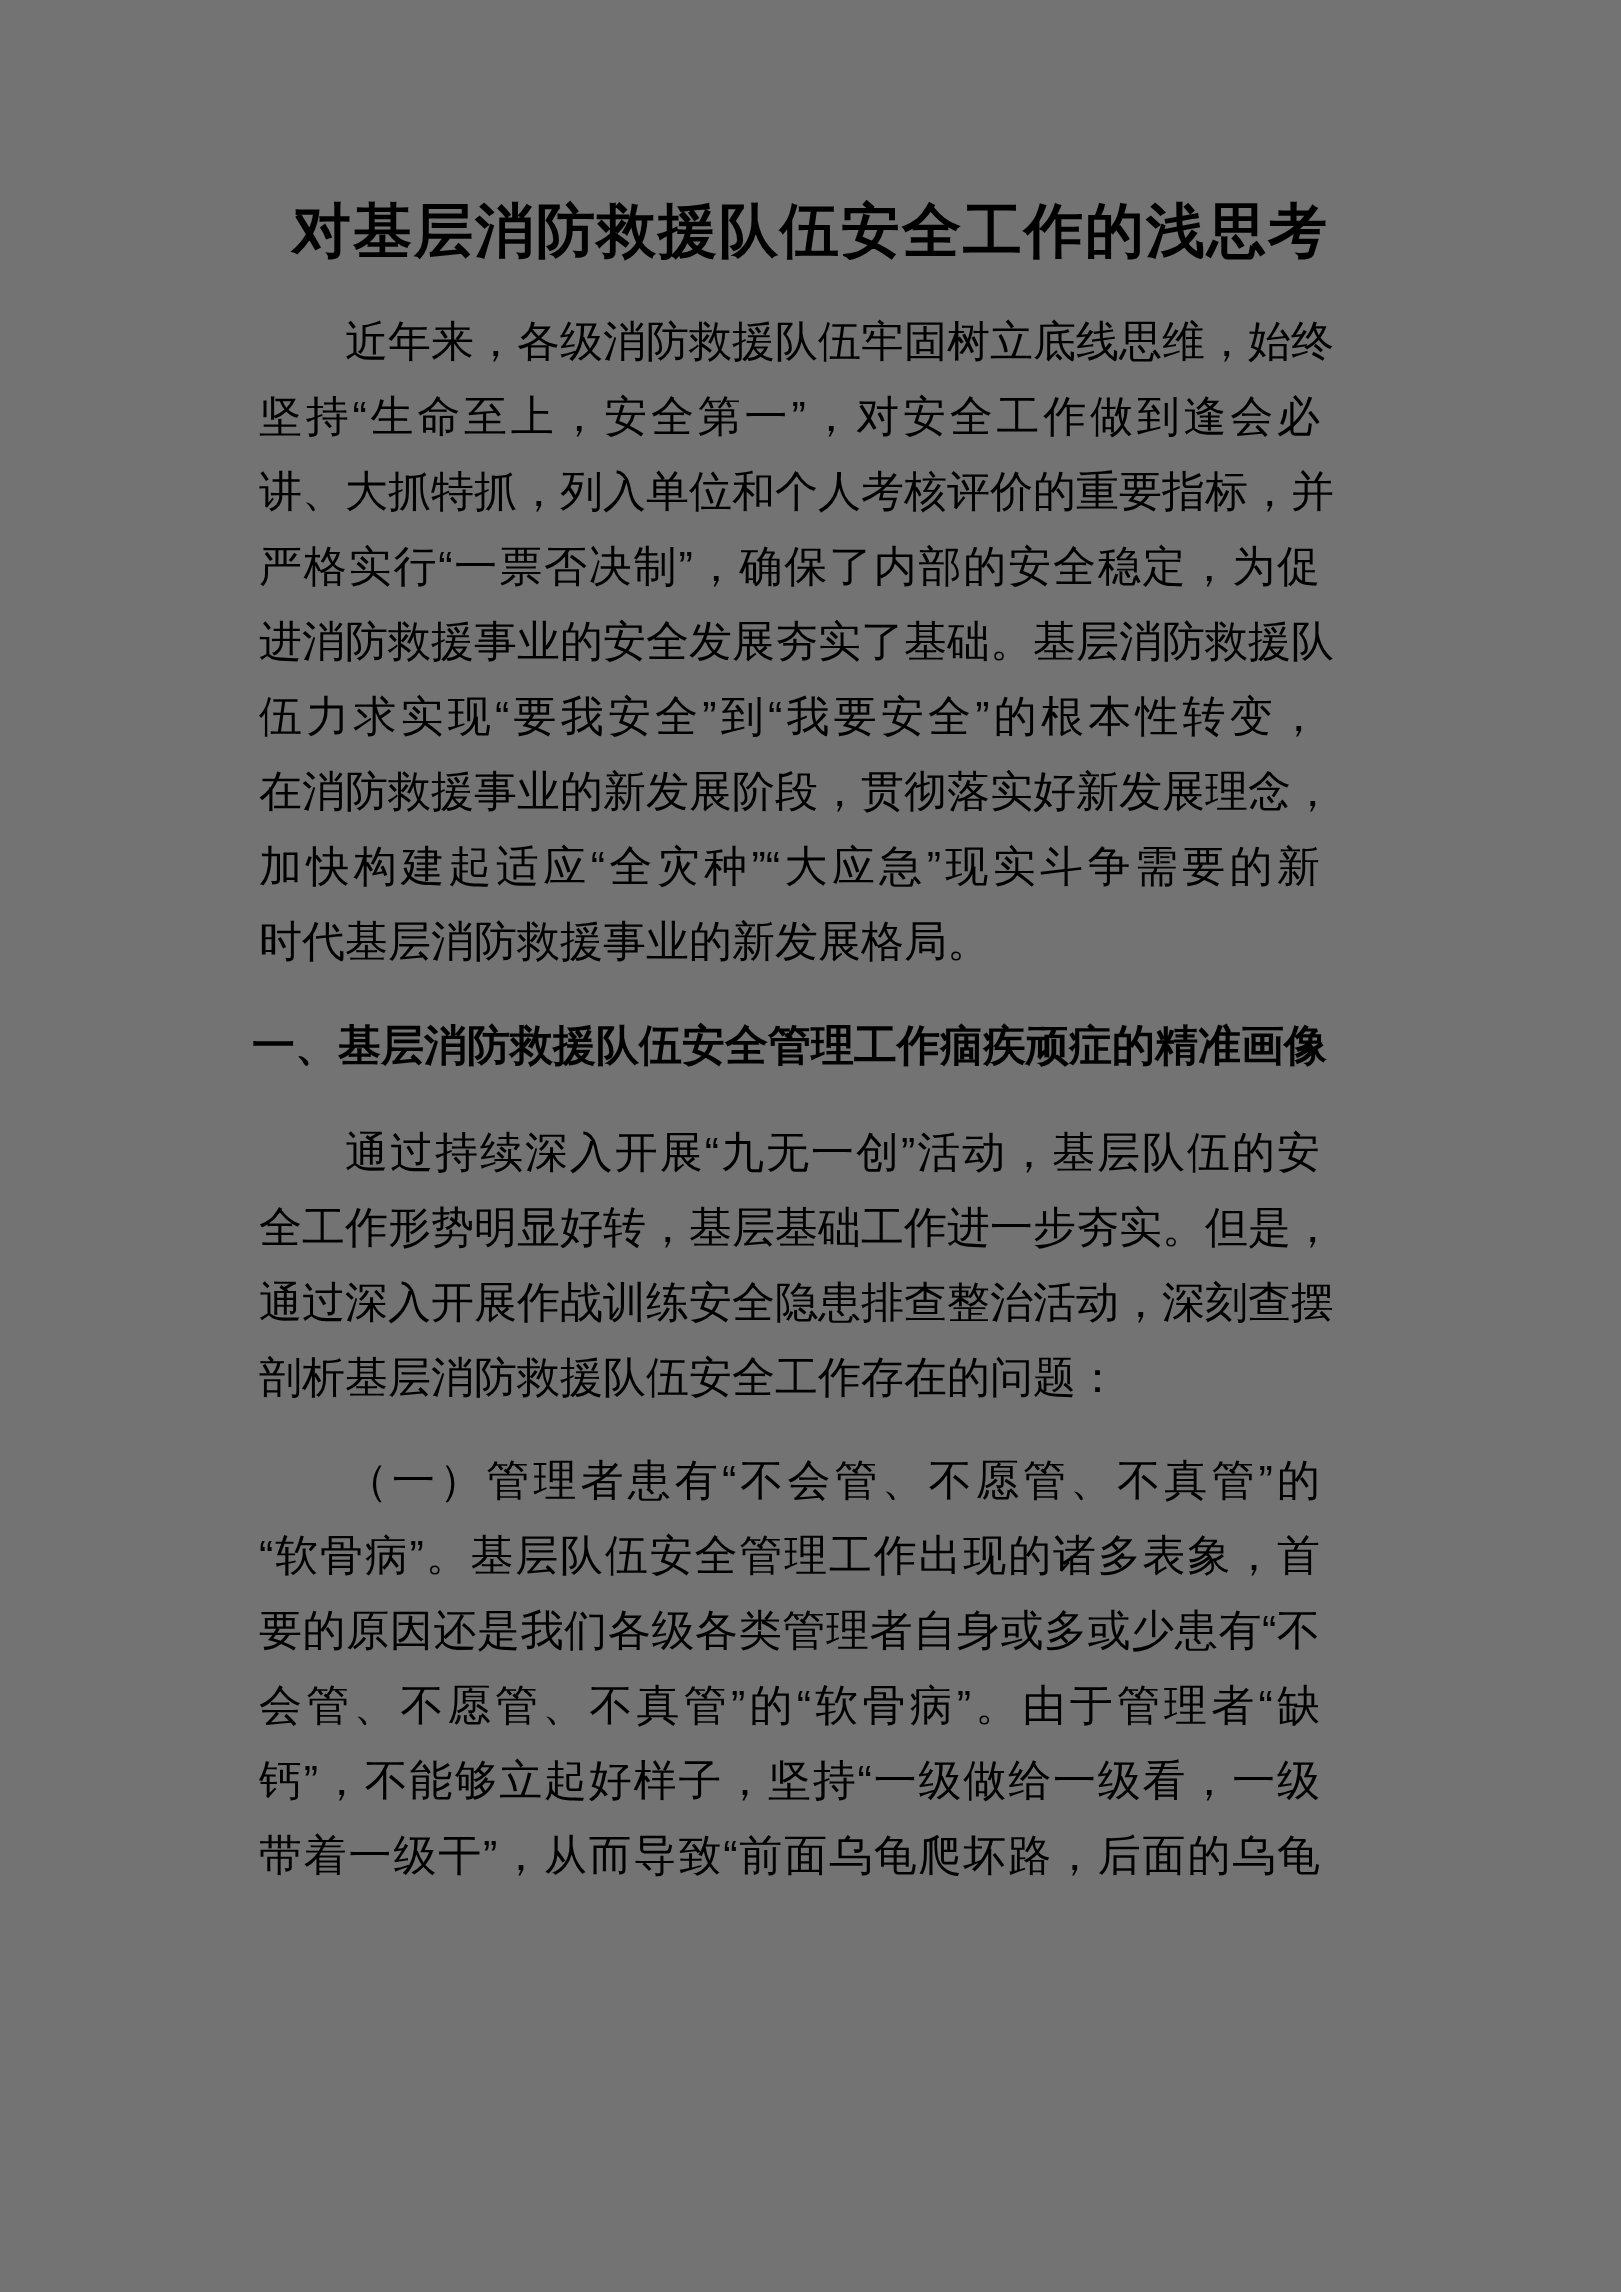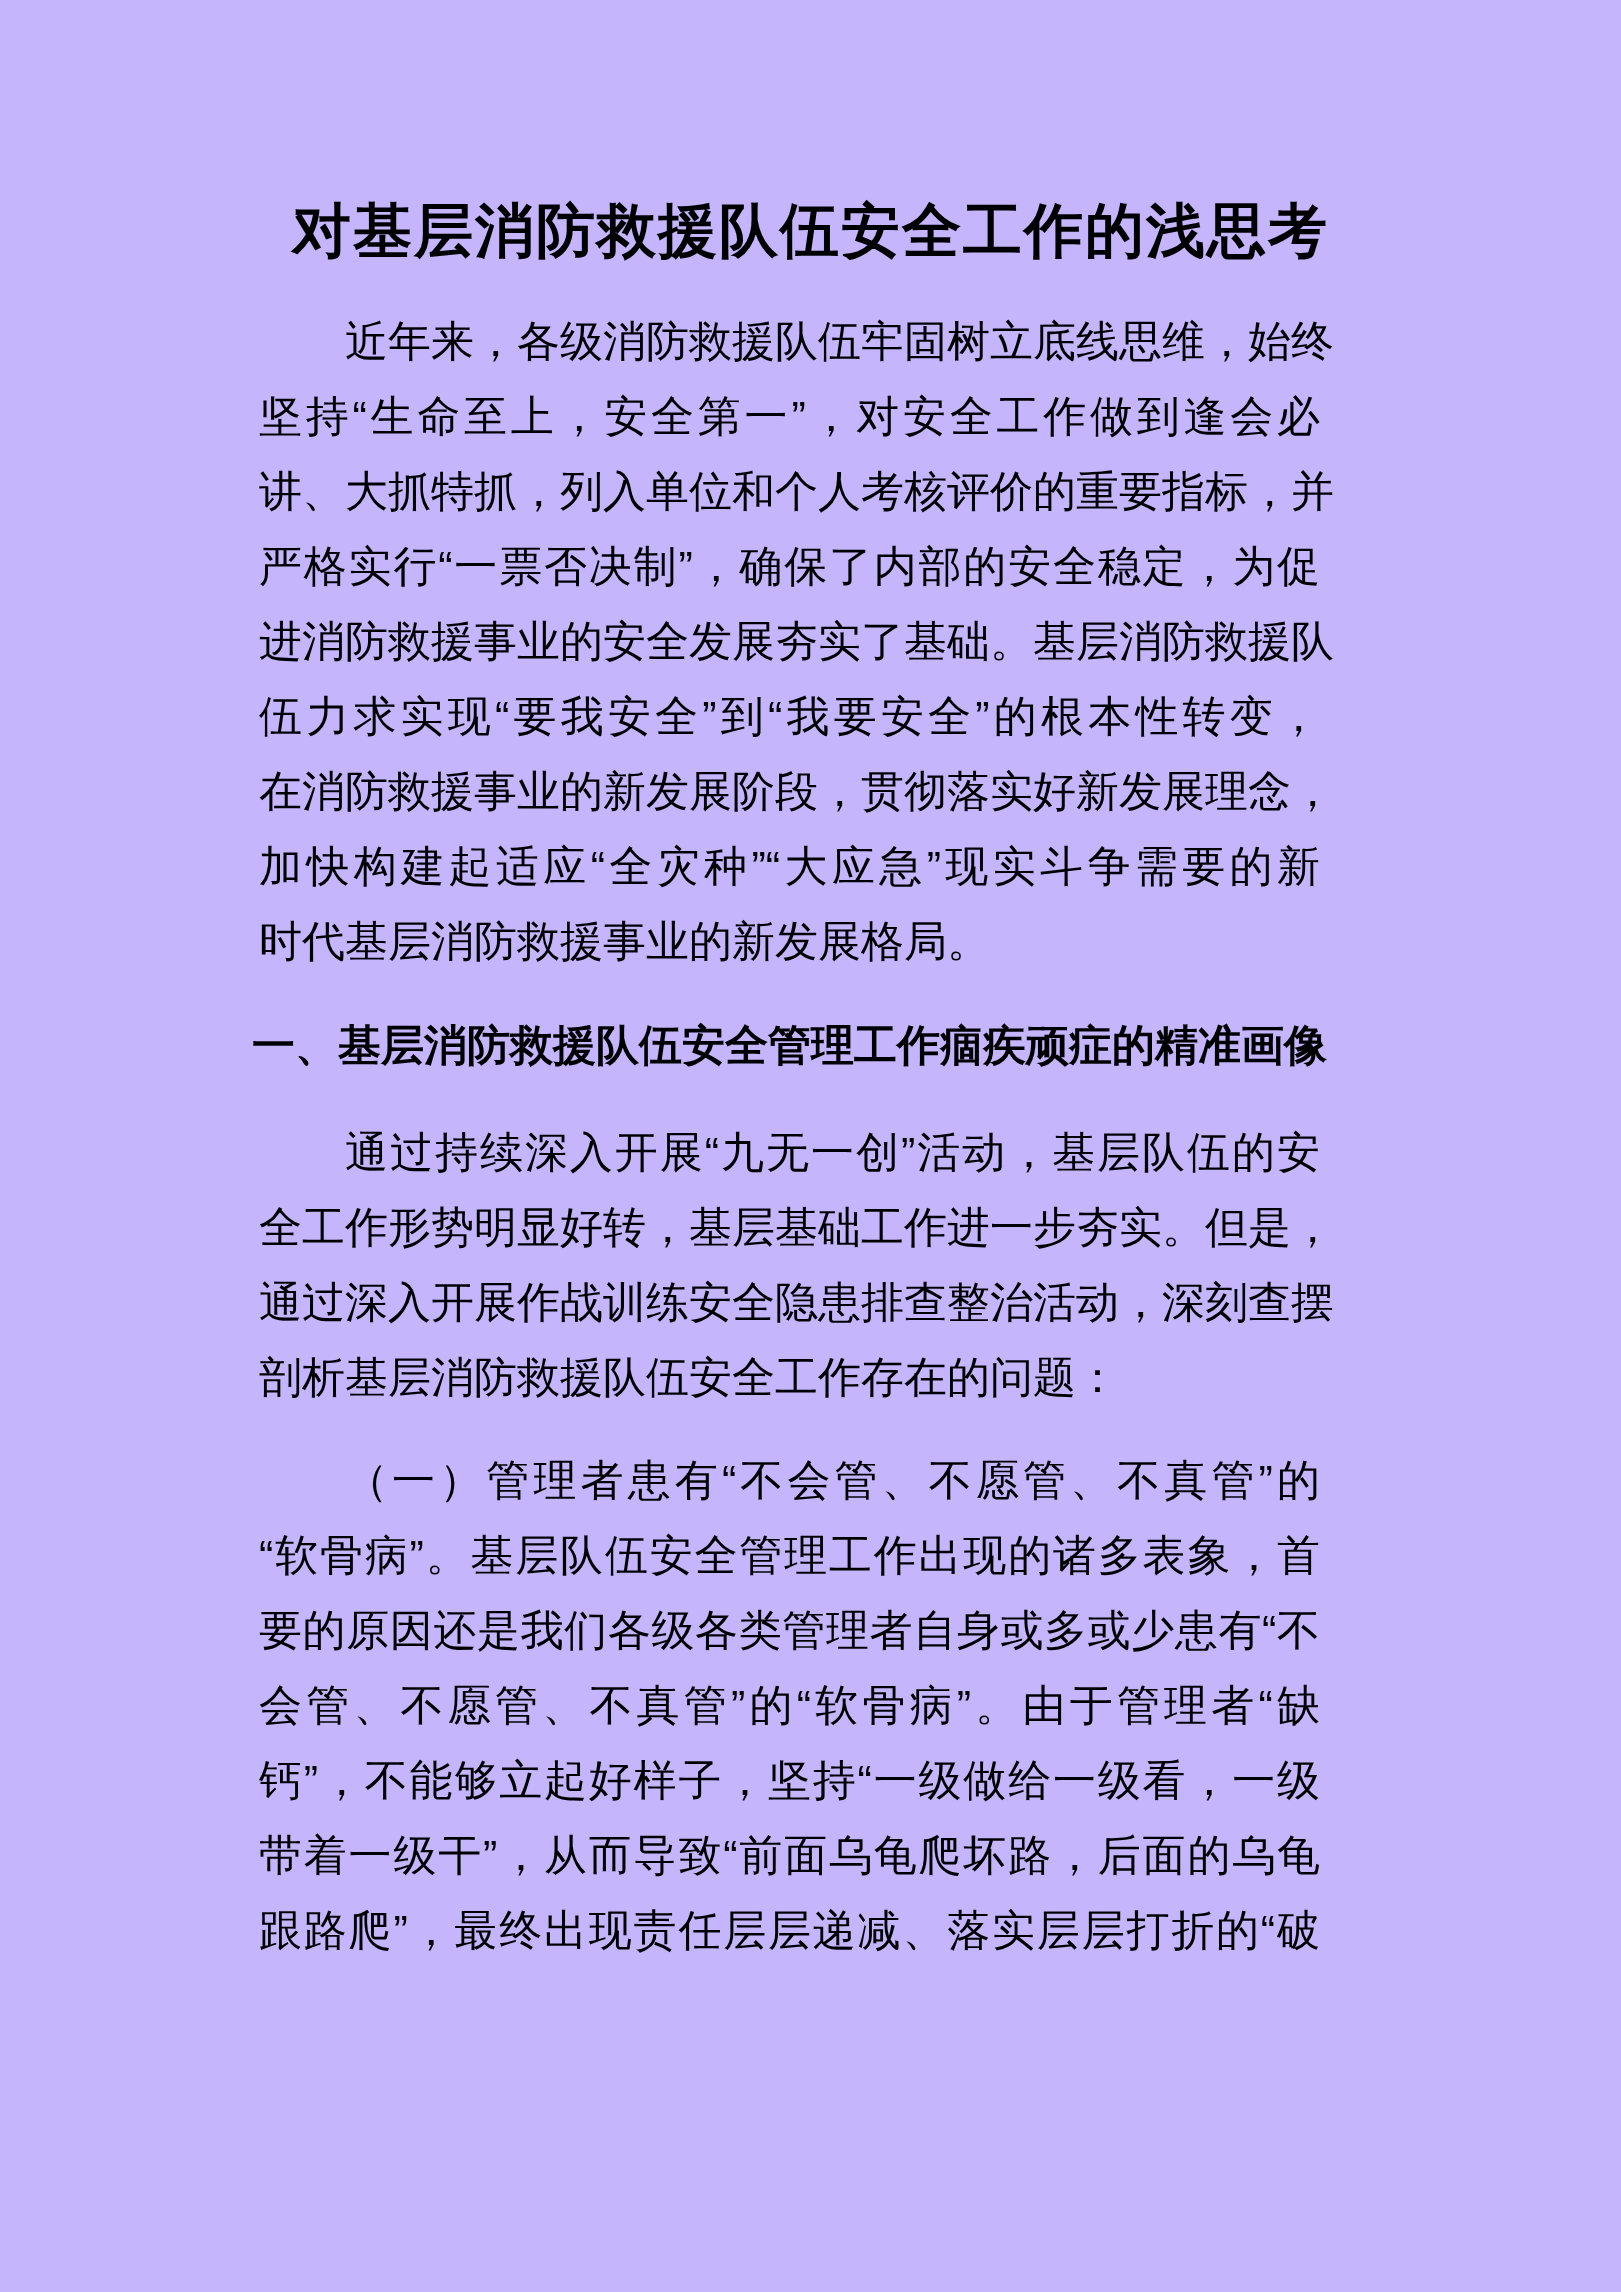--- a/index.html
+++ b/index.html
@@ -4,21 +4,21 @@
 <style>
   html, body {
     margin: 0;
     padding: 0;
     background: #ffffff;
   }
   .page {
     position: relative;
     width: 1621px;
     height: 2293px;
-    background: #c4b5fd;
+    background: #737373;
     color: #000000;
     font-family: "Liberation Sans", sans-serif;
     overflow: hidden;
   }
   .title {
     margin: 0;
     padding-top: 194px;
     font-size: 59px;
     line-height: 75px;
     font-weight: 900;
@@ -80,17 +80,16 @@
         <div class="ln"><span class="r">通过深入开展作战训练安全隐患排查整治活动，深刻查摆</span></div>
         <div class="ln last"><span class="r">剖析基层消防救援队伍安全工作存在的问题：</span></div>
       </div>
       <div class="para spaced">
         <div class="ln indent"><span class="b">（一）管理者患有“不会管、不愿管、不真管”的</span></div>
         <div class="ln"><span class="b">“软骨病”。</span><span class="r">基层队伍安全管理工作出现的诸多表象，首</span></div>
         <div class="ln"><span class="r">要的原因还是我们各级各类管理者自身或多或少患有“不</span></div>
         <div class="ln"><span class="r">会管、不愿管、不真管”的“软骨病”。由于管理者“缺</span></div>
         <div class="ln"><span class="r">钙”，不能够立起好样子，坚持“一级做给一级看，一级</span></div>
         <div class="ln"><span class="r">带着一级干”，从而导致“前面乌龟爬坏路，后面的乌龟</span></div>
-        <div class="ln"><span class="r">跟路爬”，最终出现责任层层递减、落实层层打折的“破</span></div>
       </div>
     </div>
 </div>
 
 
 </body></html>

